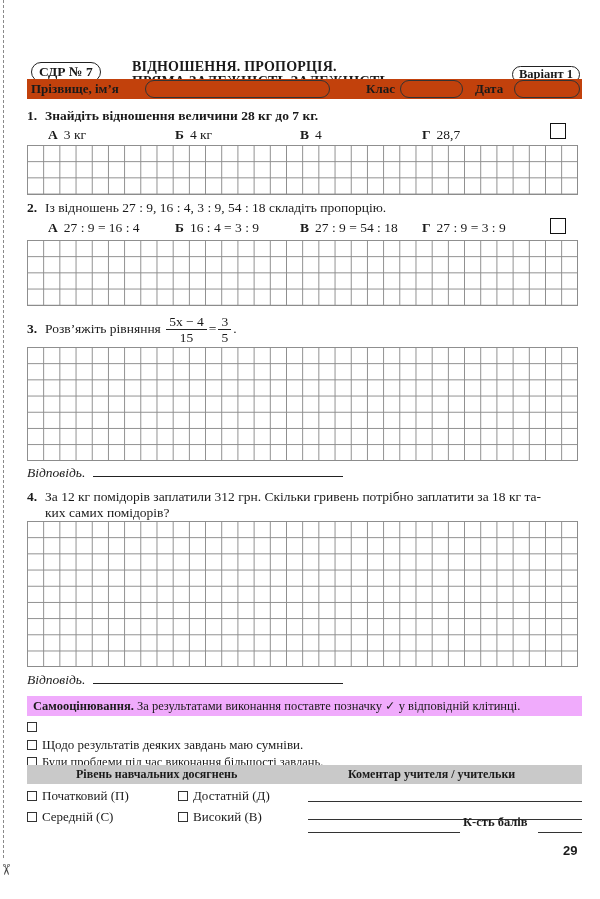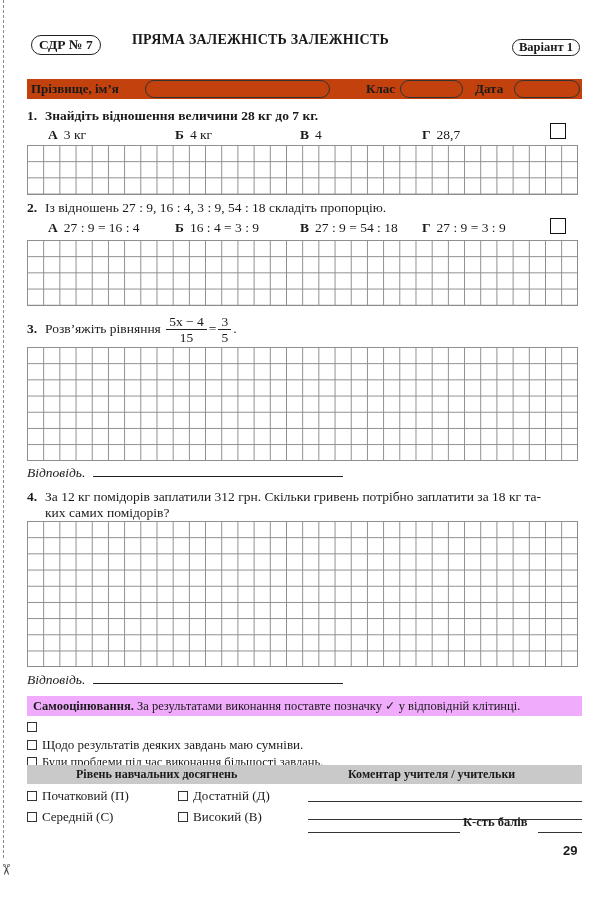--- a/index.html
+++ b/index.html
@@ -2,21 +2,21 @@
 <html><head>
 <meta charset="utf-8">
 <style>
   * { box-sizing: border-box; margin: 0; padding: 0; }
   html, body { width: 600px; height: 899px; background: #ffffff; overflow: hidden; }
   body { position: relative; font-family: "DejaVu Serif", "Liberation Serif", serif; color: #1a1a1a; }
 
   .cut-line { position: absolute; left: 3px; top: 0; height: 858px; border-left: 1.2px dashed #8a8a8a; }
   .scissors { position: absolute; left: -1px; top: 862px; font-size: 15px; color: #444; transform: rotate(90deg); line-height: 1; }
 
-  .title-row { position: absolute; left: 27px; top: 33px; width: 555px; height: 30px; }
+  .title-row { position: absolute; left: 27px; top: 60px; width: 555px; height: 30px; }
   .cdr-badge { position: absolute; left: 4px; top: 2px; border: 1.5px solid #222; border-radius: 12px; padding: 1px 7px; font-family: "Liberation Serif", serif; font-weight: bold; font-size: 13.5px; }
   .title-text { position: absolute; left: 105px; top: -1px; font-family: "Liberation Serif", serif; font-weight: bold; font-size: 14px; line-height: 15px; letter-spacing: 0.2px; }
   .variant-badge { position: absolute; right: 2px; top: 6px; border: 1.5px solid #222; border-radius: 11px; padding: 0 6px; font-family: "Liberation Serif", serif; font-weight: bold; font-size: 12.5px; }
 
   .name-bar { position: absolute; left: 27px; top: 79px; width: 555px; height: 20px; background: #c2410c; }
   .name-bar .lbl { position: absolute; top: 2px; font-family: "Liberation Serif", serif; font-weight: bold; font-size: 13px; }
   .pill { position: absolute; top: 1px; height: 18px; border: 1.2px solid #333; border-radius: 10px; background: transparent; }
 
   .q { position: absolute; left: 27px; font-family: "Liberation Serif", serif; font-size: 13.5px; line-height: 16px; }
   .q .num { font-weight: bold; display: inline-block; width: 18px; }
@@ -53,20 +53,21 @@
 </style>
 </head>
 <body>
 
 <div class="cut-line"></div>
 <div class="scissors">✂</div>
 
 <div class="title-row">
   <div class="cdr-badge">СДР № 7</div>
   <div class="title-text">
+    <div>ВІДНОШЕННЯ. ПРОПОРЦІЯ.</div>
     <div>ПРЯМА ЗАЛЕЖНІСТЬ ЗАЛЕЖНІСТЬ</div>
   </div>
   <div class="variant-badge">Варіант 1</div>
 </div>
 
 <div class="name-bar">
   <span class="lbl" style="left:4px">Прізвище, ім’я</span>
   <div class="pill" style="left:118px;width:185px"></div>
   <span class="lbl" style="left:339px">Клас</span>
   <div class="pill" style="left:373px;width:63px"></div>

